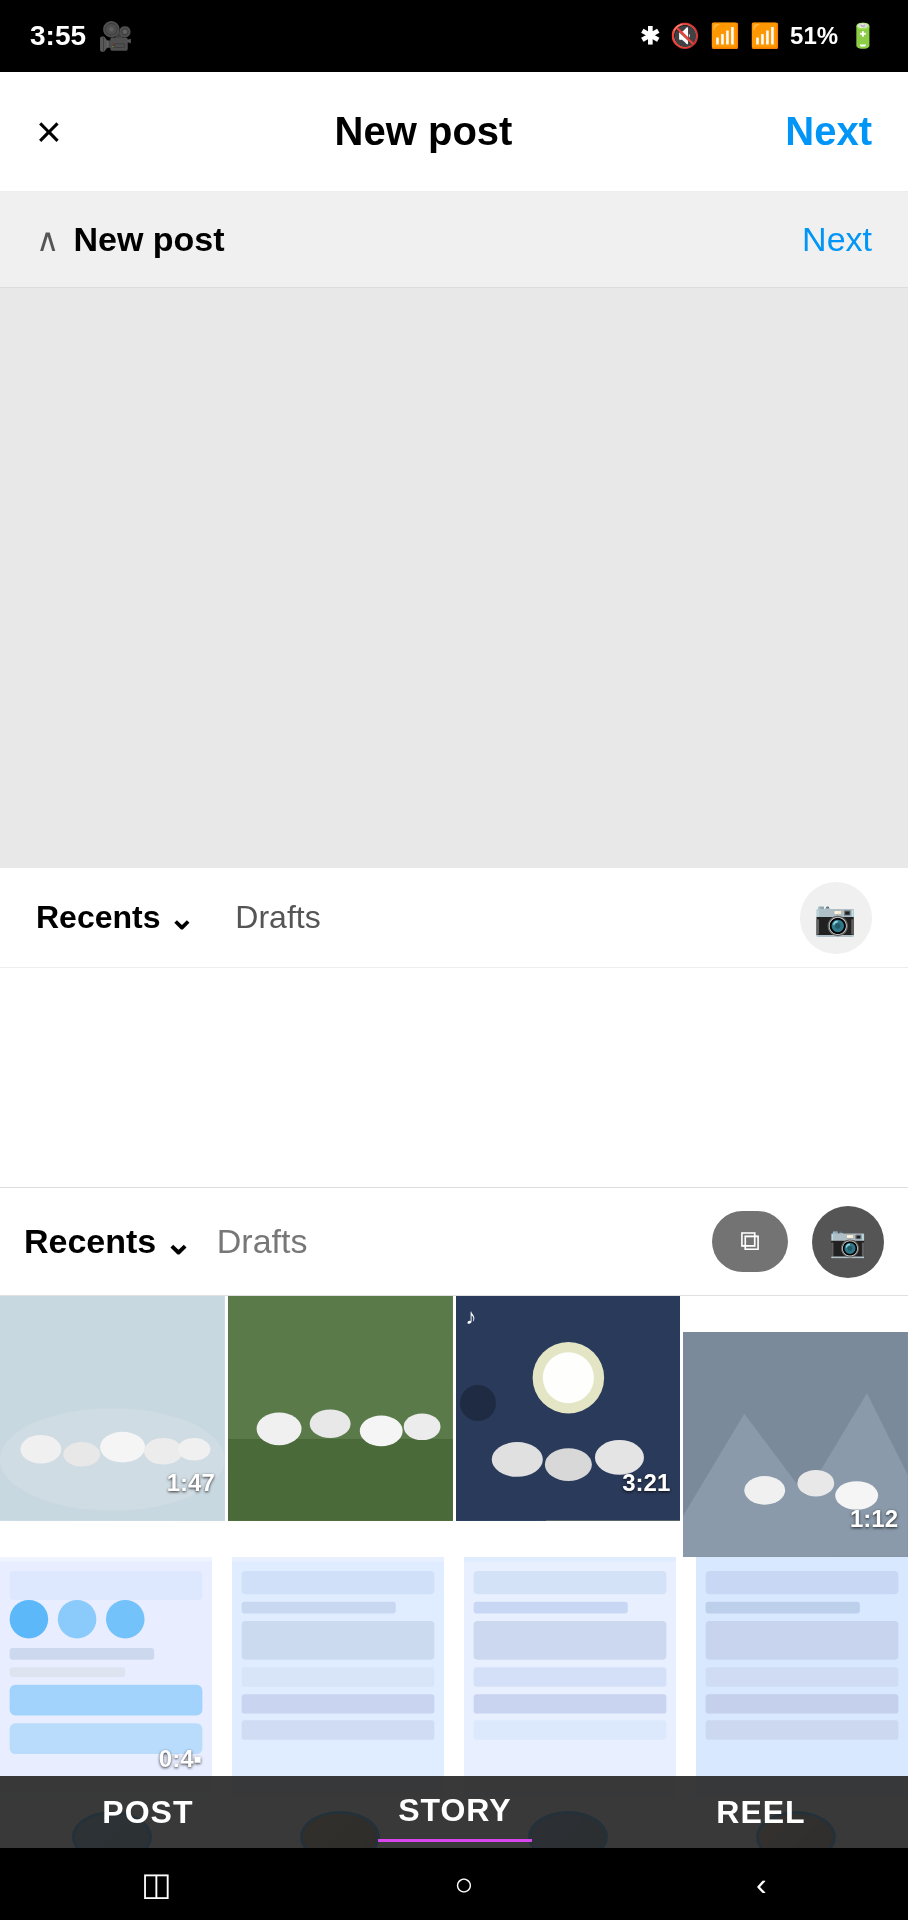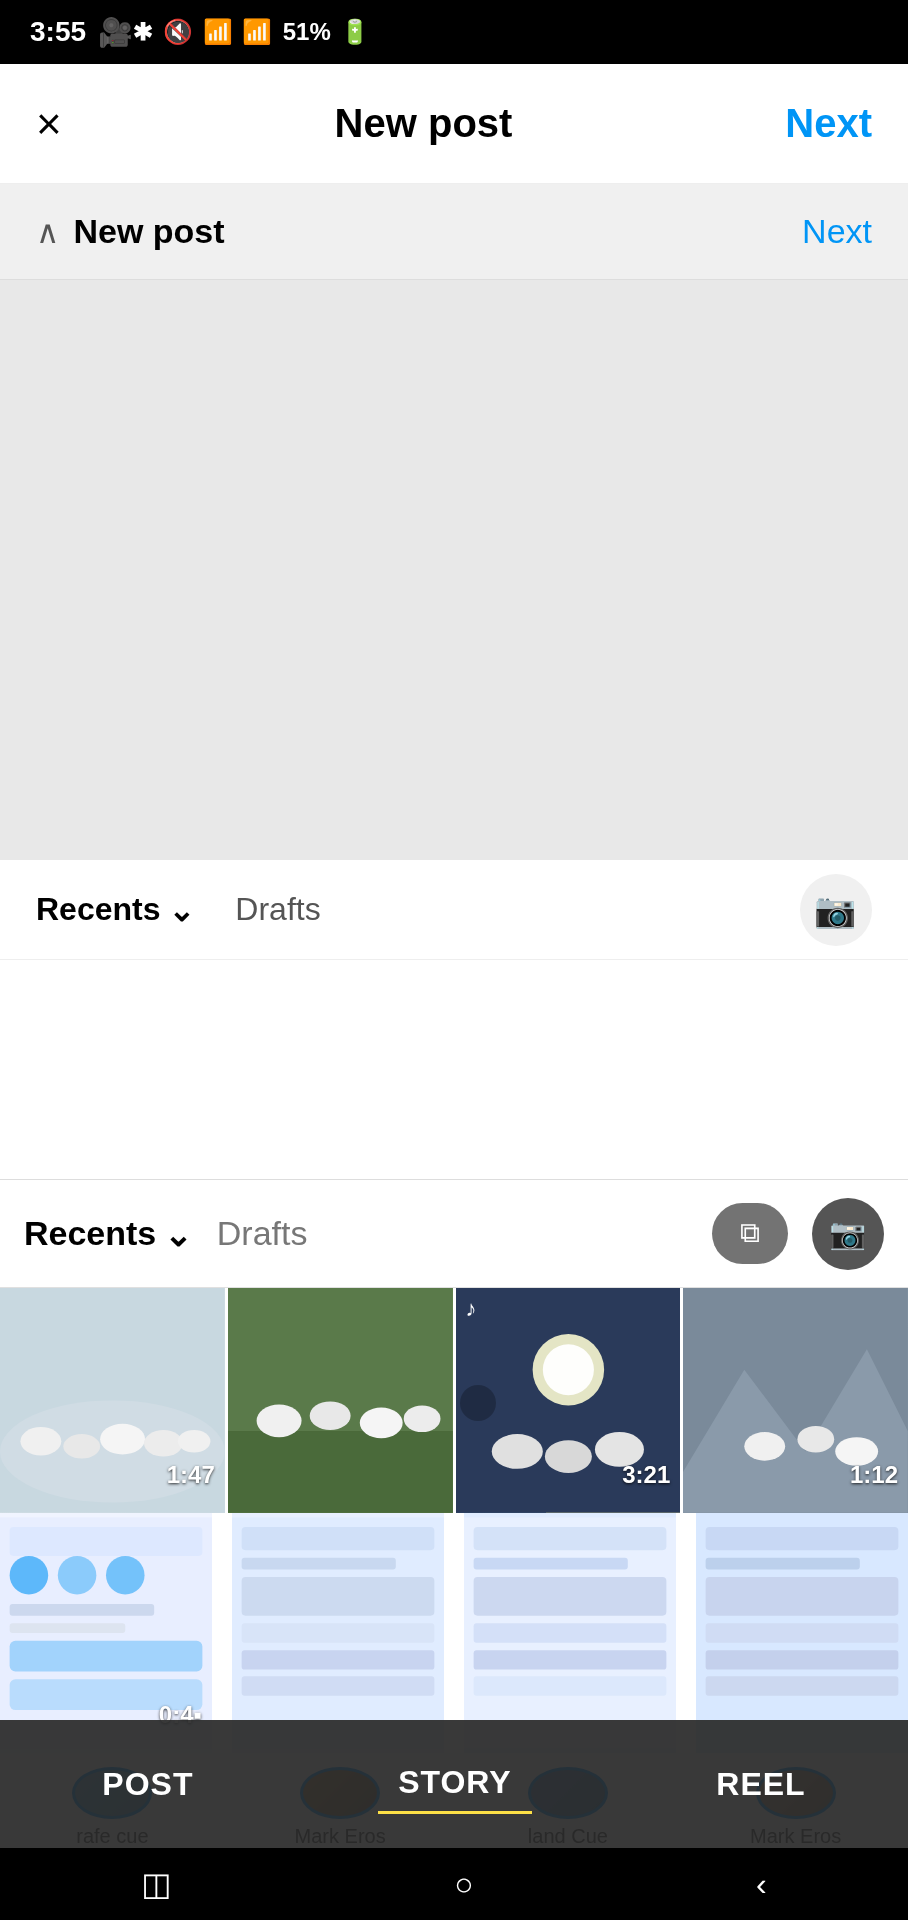--- a/index.html
+++ b/index.html
@@ -9,24 +9,25 @@
       height: 1920px;
       background: #fff;
       font-family: -apple-system, BlinkMacSystemFont, 'Segoe UI', sans-serif;
       overflow: hidden;
       position: relative;
     }
 
     
     .status-bar {
       width: 100%;
-      height: 64px;
+      height: 72px;
       background: #000;
       display: flex;
       align-items: center;
+      justify-content: space-between;
       padding: 12px 30px;
       color: #fff;
       font-size: 28px;
       font-weight: 600;
     }
     .status-bar-left { display: flex; align-items: center; gap: 12px; }
     .status-bar-right { display: flex; align-items: center; gap: 10px; font-size: 24px; }
 
     
     .header {
@@ -202,21 +203,21 @@
       top: 8px;
       left: 10px;
       color: #fff;
       font-size: 22px;
     }
 
     
     .thumb-1 { background: linear-gradient(135deg, #c8d8e0 0%, #e0e8ec 50%, #d0dce4 100%); }
     .thumb-2 { background: linear-gradient(160deg, #5a7a4a 0%, #7a9a5a 40%, #8aaa6a 70%, #6a8a4a 100%); }
     .thumb-3 { background: linear-gradient(135deg, #3a5a7a 0%, #2a4a6a 40%, #4a6a8a 70%, #f0f0a0 50%); }
-    .thumb-4 { background: linear-gradient(135deg, #6a7a8a 0%, #8a9aaa 50%, #7a8a9a 100%); }
+    .thumb-4 { background: linear-gradient(135deg, #6a7a8a 0%, #8a9aaa 50%, #7a8a9a 100%); margin-top: 36px; }
 
     
     .screenshots-row {
       width: 100%;
       display: grid;
       grid-template-columns: repeat(4, 1fr);
       gap: 20px;
       background: #fff;
     }
     .screenshot-thumb {
@@ -265,38 +266,38 @@
       font-weight: 600;
       cursor: pointer;
     }
 
     
     .bottom-tabs {
       position: fixed;
       bottom: 72px;
       left: 0;
       width: 908px;
-      height: 128px;
+      height: 72px;
       background: rgba(40,40,40,0.92);
       display: flex;
       align-items: center;
       justify-content: space-around;
       z-index: 100;
     }
     .bottom-tab {
       color: #fff;
       font-size: 32px;
       font-weight: 700;
       letter-spacing: 1px;
       cursor: pointer;
       padding: 10px 20px;
     }
     .bottom-tab.active {
       color: #fff;
-      border-bottom: 3px solid #fde047;
+      border-bottom: 3px solid #d946ef;
     }
 
     
     .sys-nav {
       position: fixed;
       bottom: 0;
       left: 0;
       width: 908px;
       height: 72px;
       background: #000;

